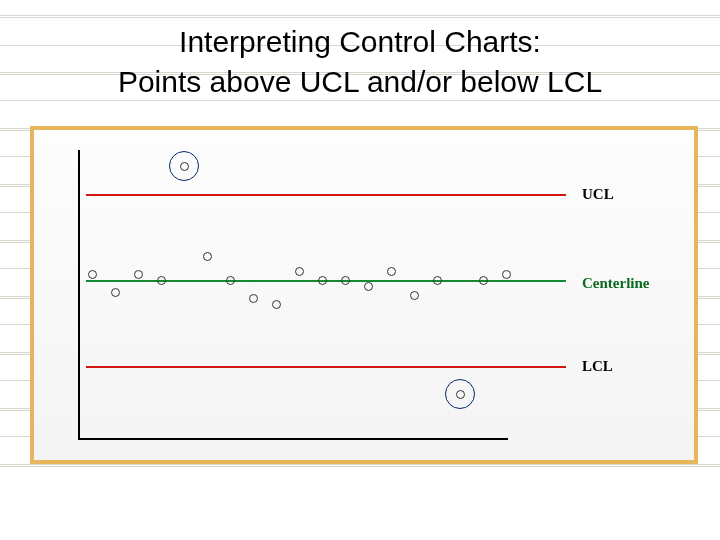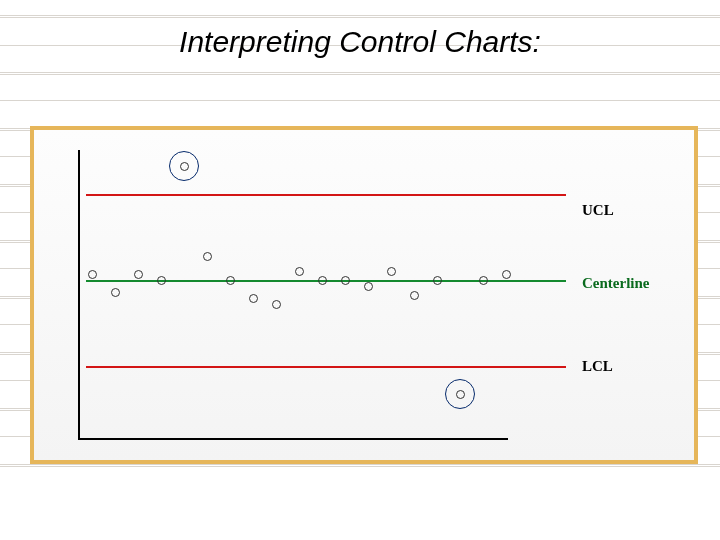--- a/index.html
+++ b/index.html
@@ -1,20 +1,20 @@
 <!DOCTYPE html>
 <html><head>
 <meta charset="utf-8">
 <style>
   html,body{margin:0;padding:0;width:720px;height:540px;background:#fff;font-family:Arial,Helvetica,sans-serif;}
   .slide{position:relative;width:720px;height:540px;overflow:hidden;}
   
   .rule{position:absolute;left:0;width:720px;height:0;border-top:1px solid #d9d5cf;}
   .rule-dbl{border-top:3px double #d9d5cf;}
-  .title{position:absolute;left:0;top:22px;width:720px;text-align:center;font-size:30px;line-height:40px;color:#000;font-style:italic;}
+  .title{position:absolute;left:0;top:22px;width:720px;text-align:center;font-size:30px;line-height:40px;color:#000;}
   .card{position:absolute;left:30px;top:126px;width:660px;height:330px;border:4px solid #e6b65a;background:linear-gradient(#fdfdfd,#f4f4f4);}
   .axis-v{position:absolute;left:44px;top:20px;width:0;height:290px;border-left:2px solid #000;}
   .axis-h{position:absolute;left:44px;top:308px;width:430px;height:0;border-top:2px solid #000;}
   .hline{position:absolute;left:52px;width:480px;height:0;}
   .red{border-top:2px solid #d31515;}
   .green{border-top:2px solid #148a2f;}
   .lbl{position:absolute;left:548px;font-family:Georgia,"Times New Roman",serif;font-size:15px;font-weight:bold;}
   .pt{position:absolute;width:7px;height:7px;border:1px solid #333;border-radius:50%;background:transparent;}
   .ring{position:absolute;width:28px;height:28px;border:1.5px solid #062a6b;border-radius:50%;}
 </style>
@@ -36,31 +36,32 @@
   <div class="rule rule-dbl" style="top:296px"></div>
   <div class="rule" style="top:324px"></div>
   <div class="rule rule-dbl" style="top:352px"></div>
   <div class="rule" style="top:380px"></div>
   <div class="rule rule-dbl" style="top:408px"></div>
   <div class="rule" style="top:436px"></div>
   <div class="rule rule-dbl" style="top:464px"></div>
 
   <div class="title">
     <span>Interpreting Control Charts:</span><br>
+    <span>Points above UCL and/or below LCL</span>
   </div>
 
   <div class="card">
     <div class="axis-v"></div>
     <div class="axis-h"></div>
 
     <div class="hline red" style="top:64px"></div>
     <div class="hline green" style="top:150px"></div>
     <div class="hline red" style="top:236px"></div>
 
-    <div class="lbl" style="top:72px">UCL</div>
+    <div class="lbl" style="top:56px">UCL</div>
     <div class="lbl" style="top:145px;color:#0a6b1e">Centerline</div>
     <div class="lbl" style="top:228px">LCL</div>
 
     <div id="points">
         <div class="pt" style="left: 54px; top: 140px;"></div>
         <div class="pt" style="left: 77px; top: 158px;"></div>
         <div class="pt" style="left: 100px; top: 140px;"></div>
         <div class="pt" style="left: 123px; top: 146px;"></div>
         <div class="pt" style="left: 146px; top: 32px;"></div>
         <div class="pt" style="left: 169px; top: 122px;"></div>

